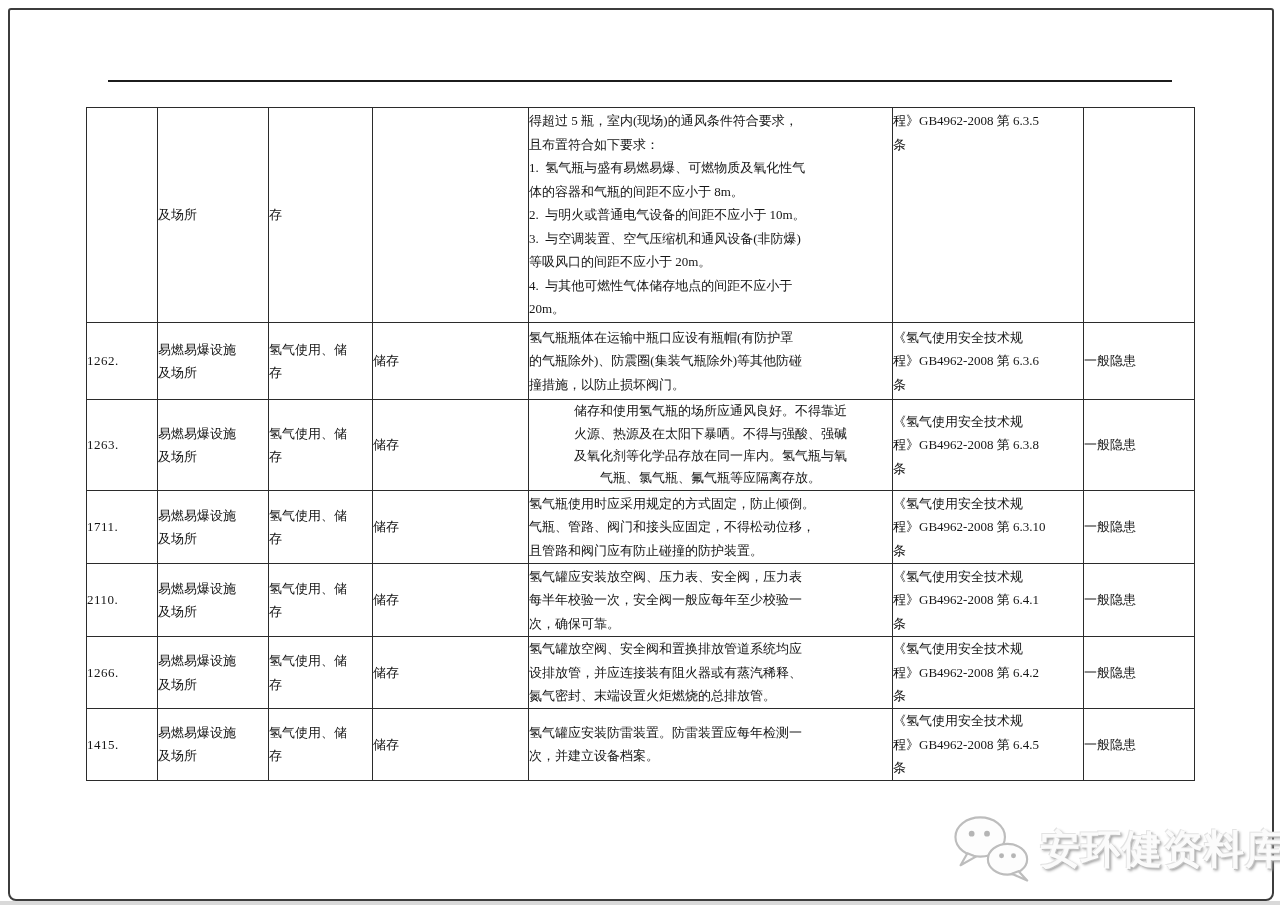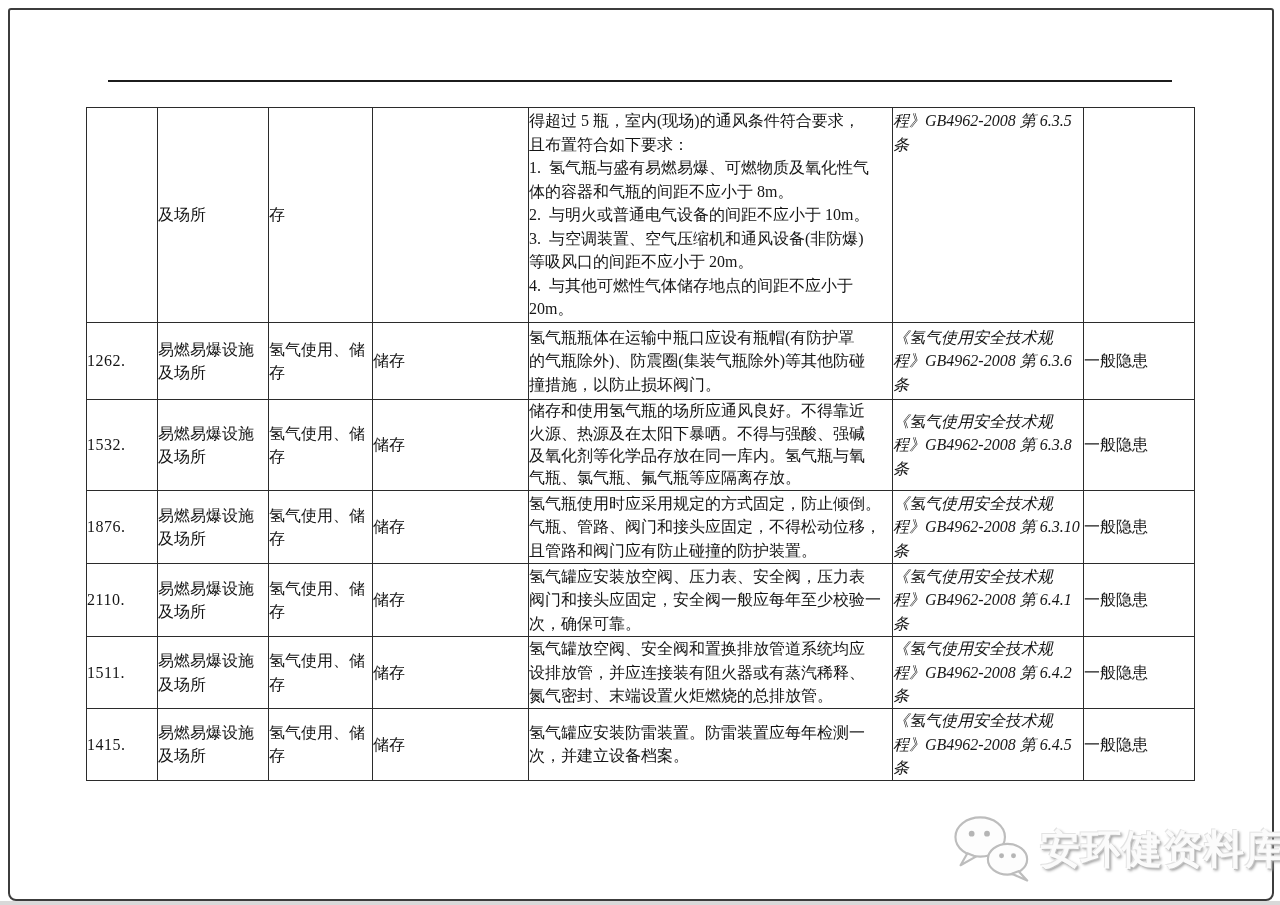--- a/index.html
+++ b/index.html
@@ -20,46 +20,46 @@
   .top-rule{
     position:absolute;left:108px;top:80px;width:1064px;height:2px;background:#1c1c1c;
   }
   table.hazard{
     position:absolute;left:86px;top:107px;
     border-collapse:collapse;table-layout:fixed;width:1108px;
   }
   table.hazard td{
     border:1px solid #2b2b2b;
     padding:0;overflow:hidden;
-    font-size:16px;line-height:23.5px;
+    font-size:13px;line-height:23.5px;
     vertical-align:middle;
     white-space:pre-wrap;
     word-break:break-all;
   }
   
   tbody tr:nth-child(1){height:215px}
   tbody tr:nth-child(2){height:77px}
   tbody tr:nth-child(3){height:91px}
   tbody tr:nth-child(4){height:73px}
   tbody tr:nth-child(5){height:73px}
   tbody tr:nth-child(6){height:72px}
   tbody tr:nth-child(7){height:70px}
 
   td.num{padding-left:4px;font-size:15px;letter-spacing:.5px;margin-top:15px;}
   td.cat,td.sub{padding-left:8px;line-height:24px;}
   td.mode{padding-left:8px;}
   td.desc{padding-left:7px;padding-right:3px;}
-  td.ref{padding-left:7px;padding-right:2px;font-style:italic;}
+  td.ref{padding-left:7px;padding-right:2px;}
   td.sev{vertical-align:bottom;padding-left:7px;padding-bottom:4px;}
 
   
   tbody tr:nth-child(1) td.desc,
   tbody tr:nth-child(1) td.ref{vertical-align:top;padding-top:1px;}
   
-  tbody tr:nth-child(3) td.desc{line-height:22.4px;}
+  tbody tr:nth-child(3) td.desc{line-height:22.4px;text-align:center;}
 
   .watermark{
     position:absolute;left:950px;top:814px;
     display:flex;align-items:center;gap:4px;
   }
   .watermark .brand{
     font-size:40px;font-weight:bold;letter-spacing:1px;
     color:#fbfbfb;
     text-shadow:-1px -1px 0 #e3e3e3, 1px 1px 0 #c2c2c2, 2px 2px 3px #9a9a9a;
     white-space:nowrap;
@@ -110,37 +110,37 @@
         <td class="mode">储存</td>
         <td class="desc">氢气瓶瓶体在运输中瓶口应设有瓶帽(有防护罩
 的气瓶除外)、防震圈(集装气瓶除外)等其他防碰
 撞措施，以防止损坏阀门。</td>
         <td class="ref">《氢气使用安全技术规
 程》GB4962-2008 第 6.3.6
 条</td>
         <td class="sev">一般隐患</td>
       </tr>
       <tr>
-        <td class="num">1532.</td>
+        <td class="num">1263.</td>
         <td class="cat">易燃易爆设施
 及场所</td>
         <td class="sub">氢气使用、储
 存</td>
         <td class="mode">储存</td>
         <td class="desc">储存和使用氢气瓶的场所应通风良好。不得靠近
 火源、热源及在太阳下暴哂。不得与强酸、强碱
 及氧化剂等化学品存放在同一库内。氢气瓶与氧
 气瓶、氯气瓶、氟气瓶等应隔离存放。</td>
         <td class="ref">《氢气使用安全技术规
 程》GB4962-2008 第 6.3.8
 条</td>
         <td class="sev">一般隐患</td>
       </tr>
       <tr>
-        <td class="num">1876.</td>
+        <td class="num">1711.</td>
         <td class="cat">易燃易爆设施
 及场所</td>
         <td class="sub">氢气使用、储
 存</td>
         <td class="mode">储存</td>
         <td class="desc">氢气瓶使用时应采用规定的方式固定，防止倾倒。
 气瓶、管路、阀门和接头应固定，不得松动位移，
 且管路和阀门应有防止碰撞的防护装置。</td>
         <td class="ref">《氢气使用安全技术规
 程》GB4962-2008 第 6.3.10
@@ -148,29 +148,29 @@
         <td class="sev">一般隐患</td>
       </tr>
       <tr>
         <td class="num">2110.</td>
         <td class="cat">易燃易爆设施
 及场所</td>
         <td class="sub">氢气使用、储
 存</td>
         <td class="mode">储存</td>
         <td class="desc">氢气罐应安装放空阀、压力表、安全阀，压力表
-阀门和接头应固定，安全阀一般应每年至少校验一
+每半年校验一次，安全阀一般应每年至少校验一
 次，确保可靠。</td>
         <td class="ref">《氢气使用安全技术规
 程》GB4962-2008 第 6.4.1
 条</td>
         <td class="sev">一般隐患</td>
       </tr>
       <tr>
-        <td class="num">1511.</td>
+        <td class="num">1266.</td>
         <td class="cat">易燃易爆设施
 及场所</td>
         <td class="sub">氢气使用、储
 存</td>
         <td class="mode">储存</td>
         <td class="desc">氢气罐放空阀、安全阀和置换排放管道系统均应
 设排放管，并应连接装有阻火器或有蒸汽稀释、
 氮气密封、末端设置火炬燃烧的总排放管。</td>
         <td class="ref">《氢气使用安全技术规
 程》GB4962-2008 第 6.4.2

